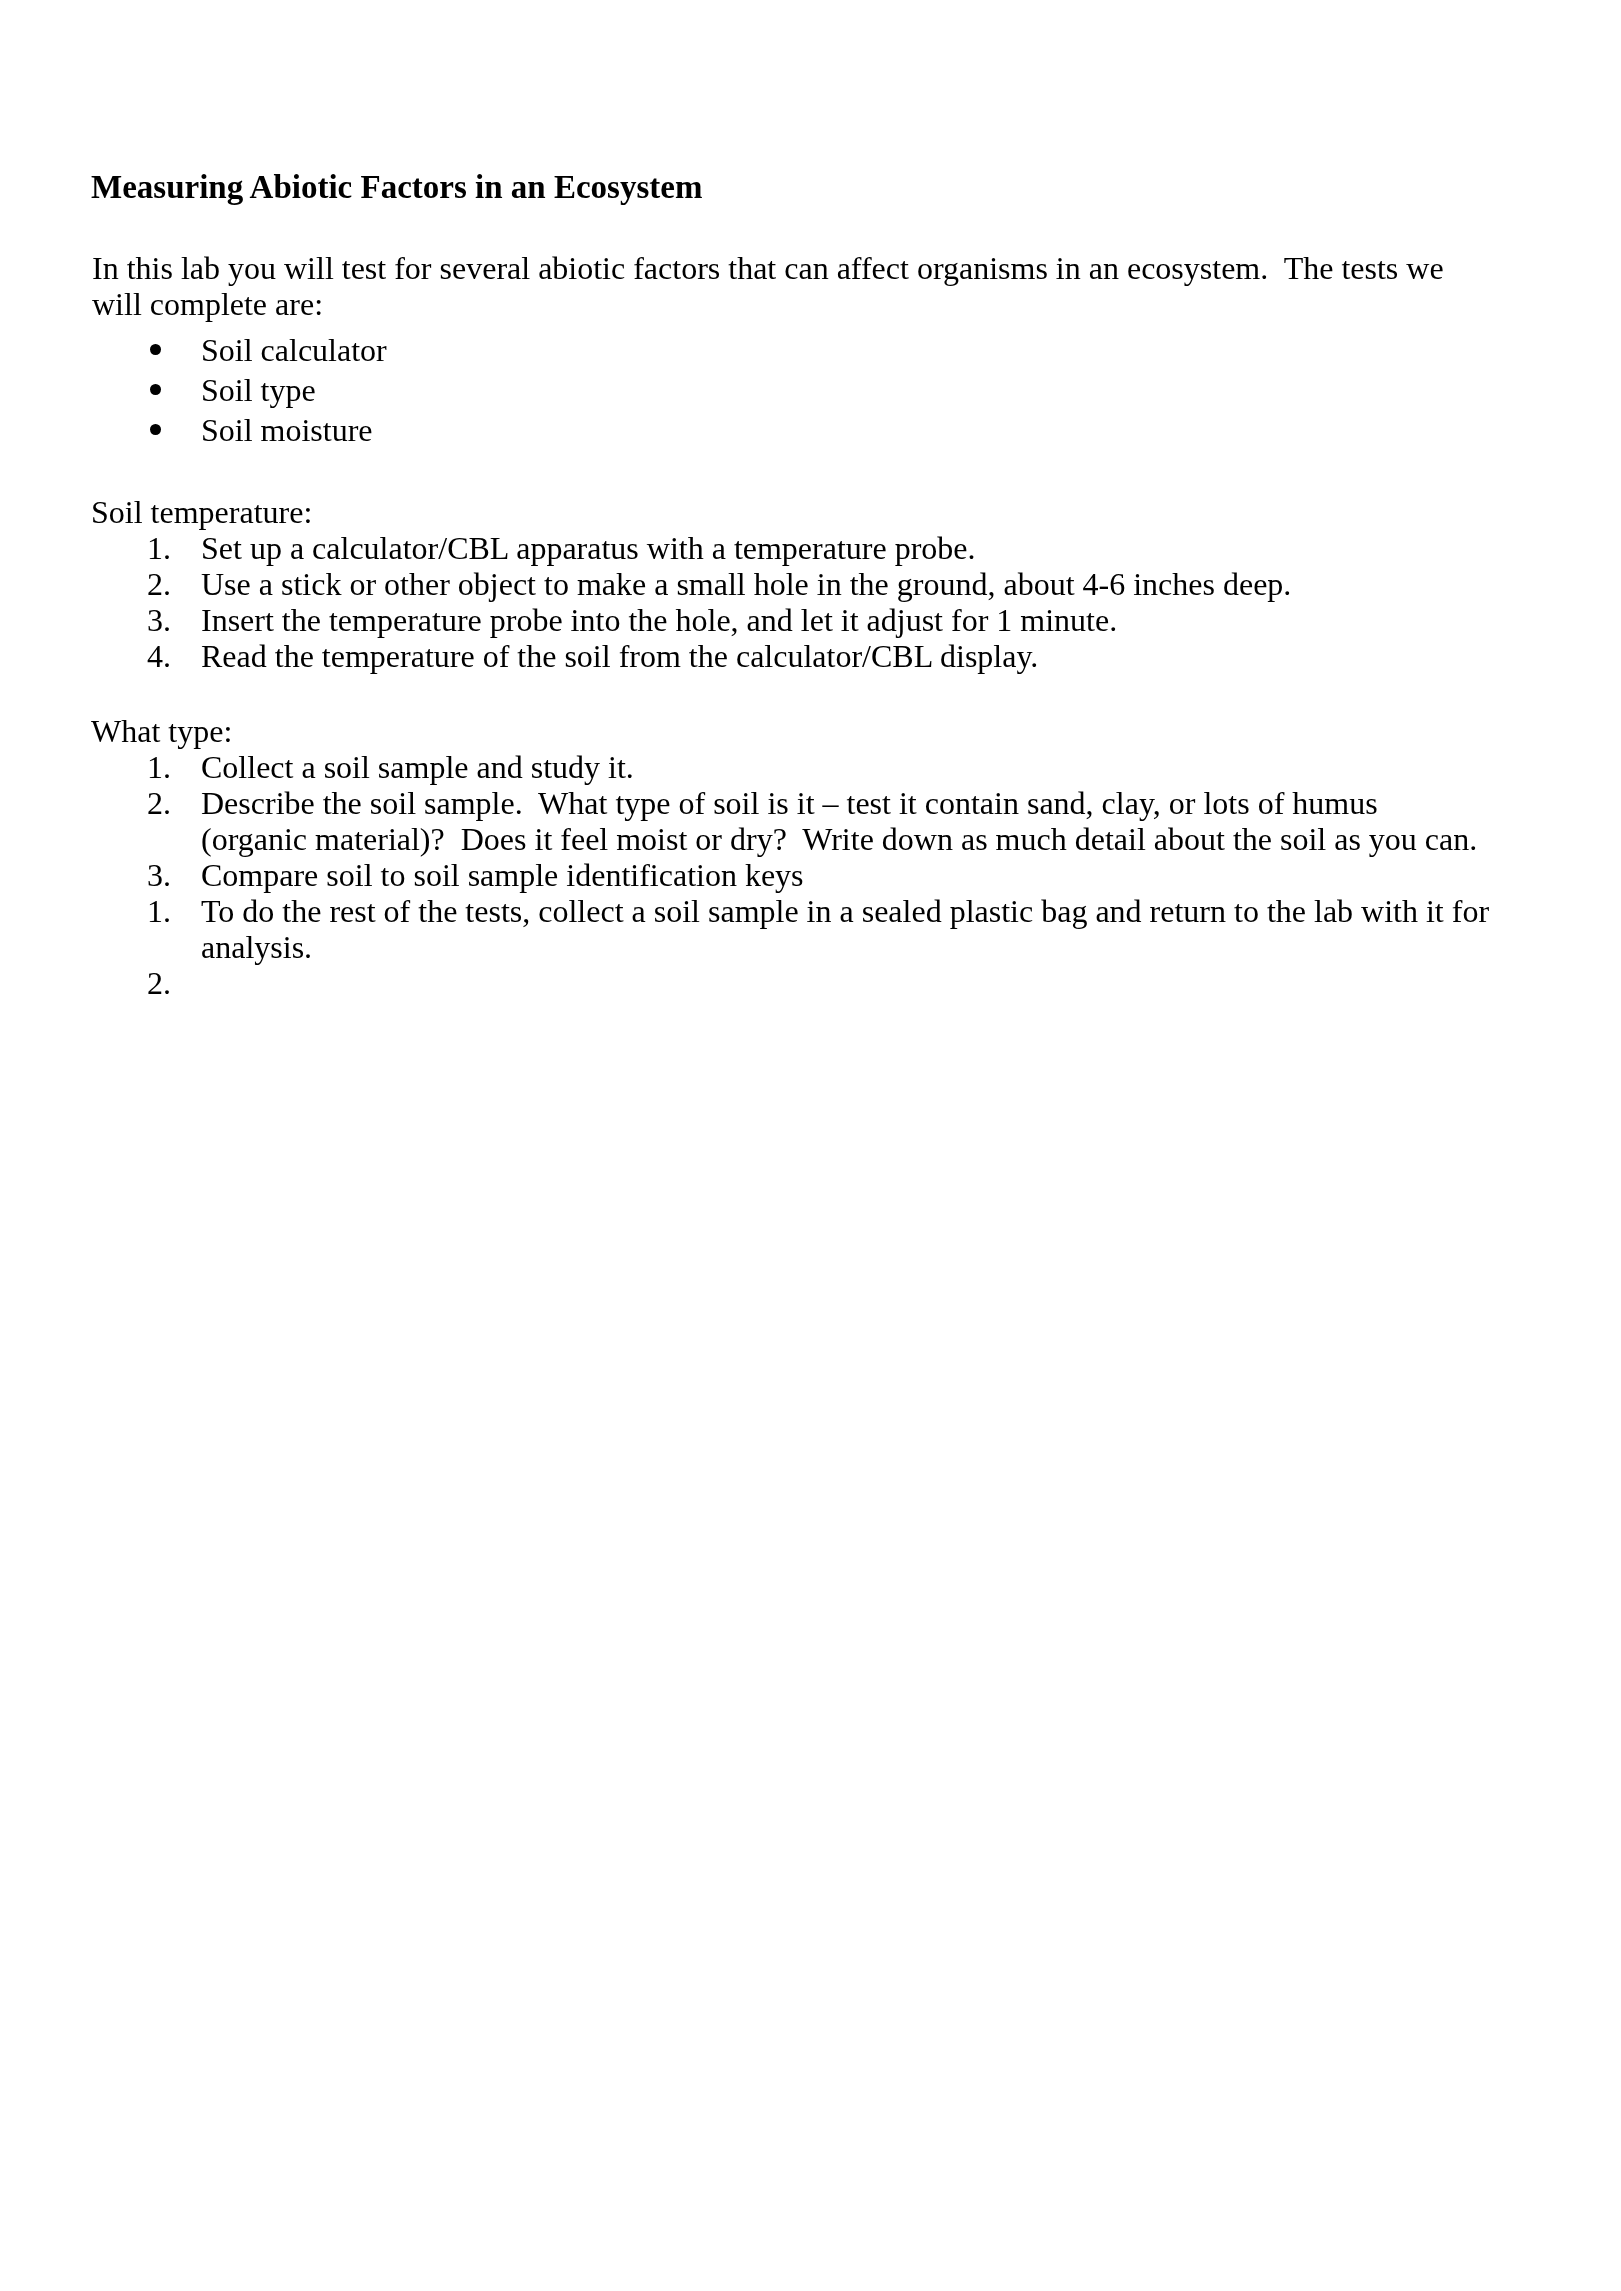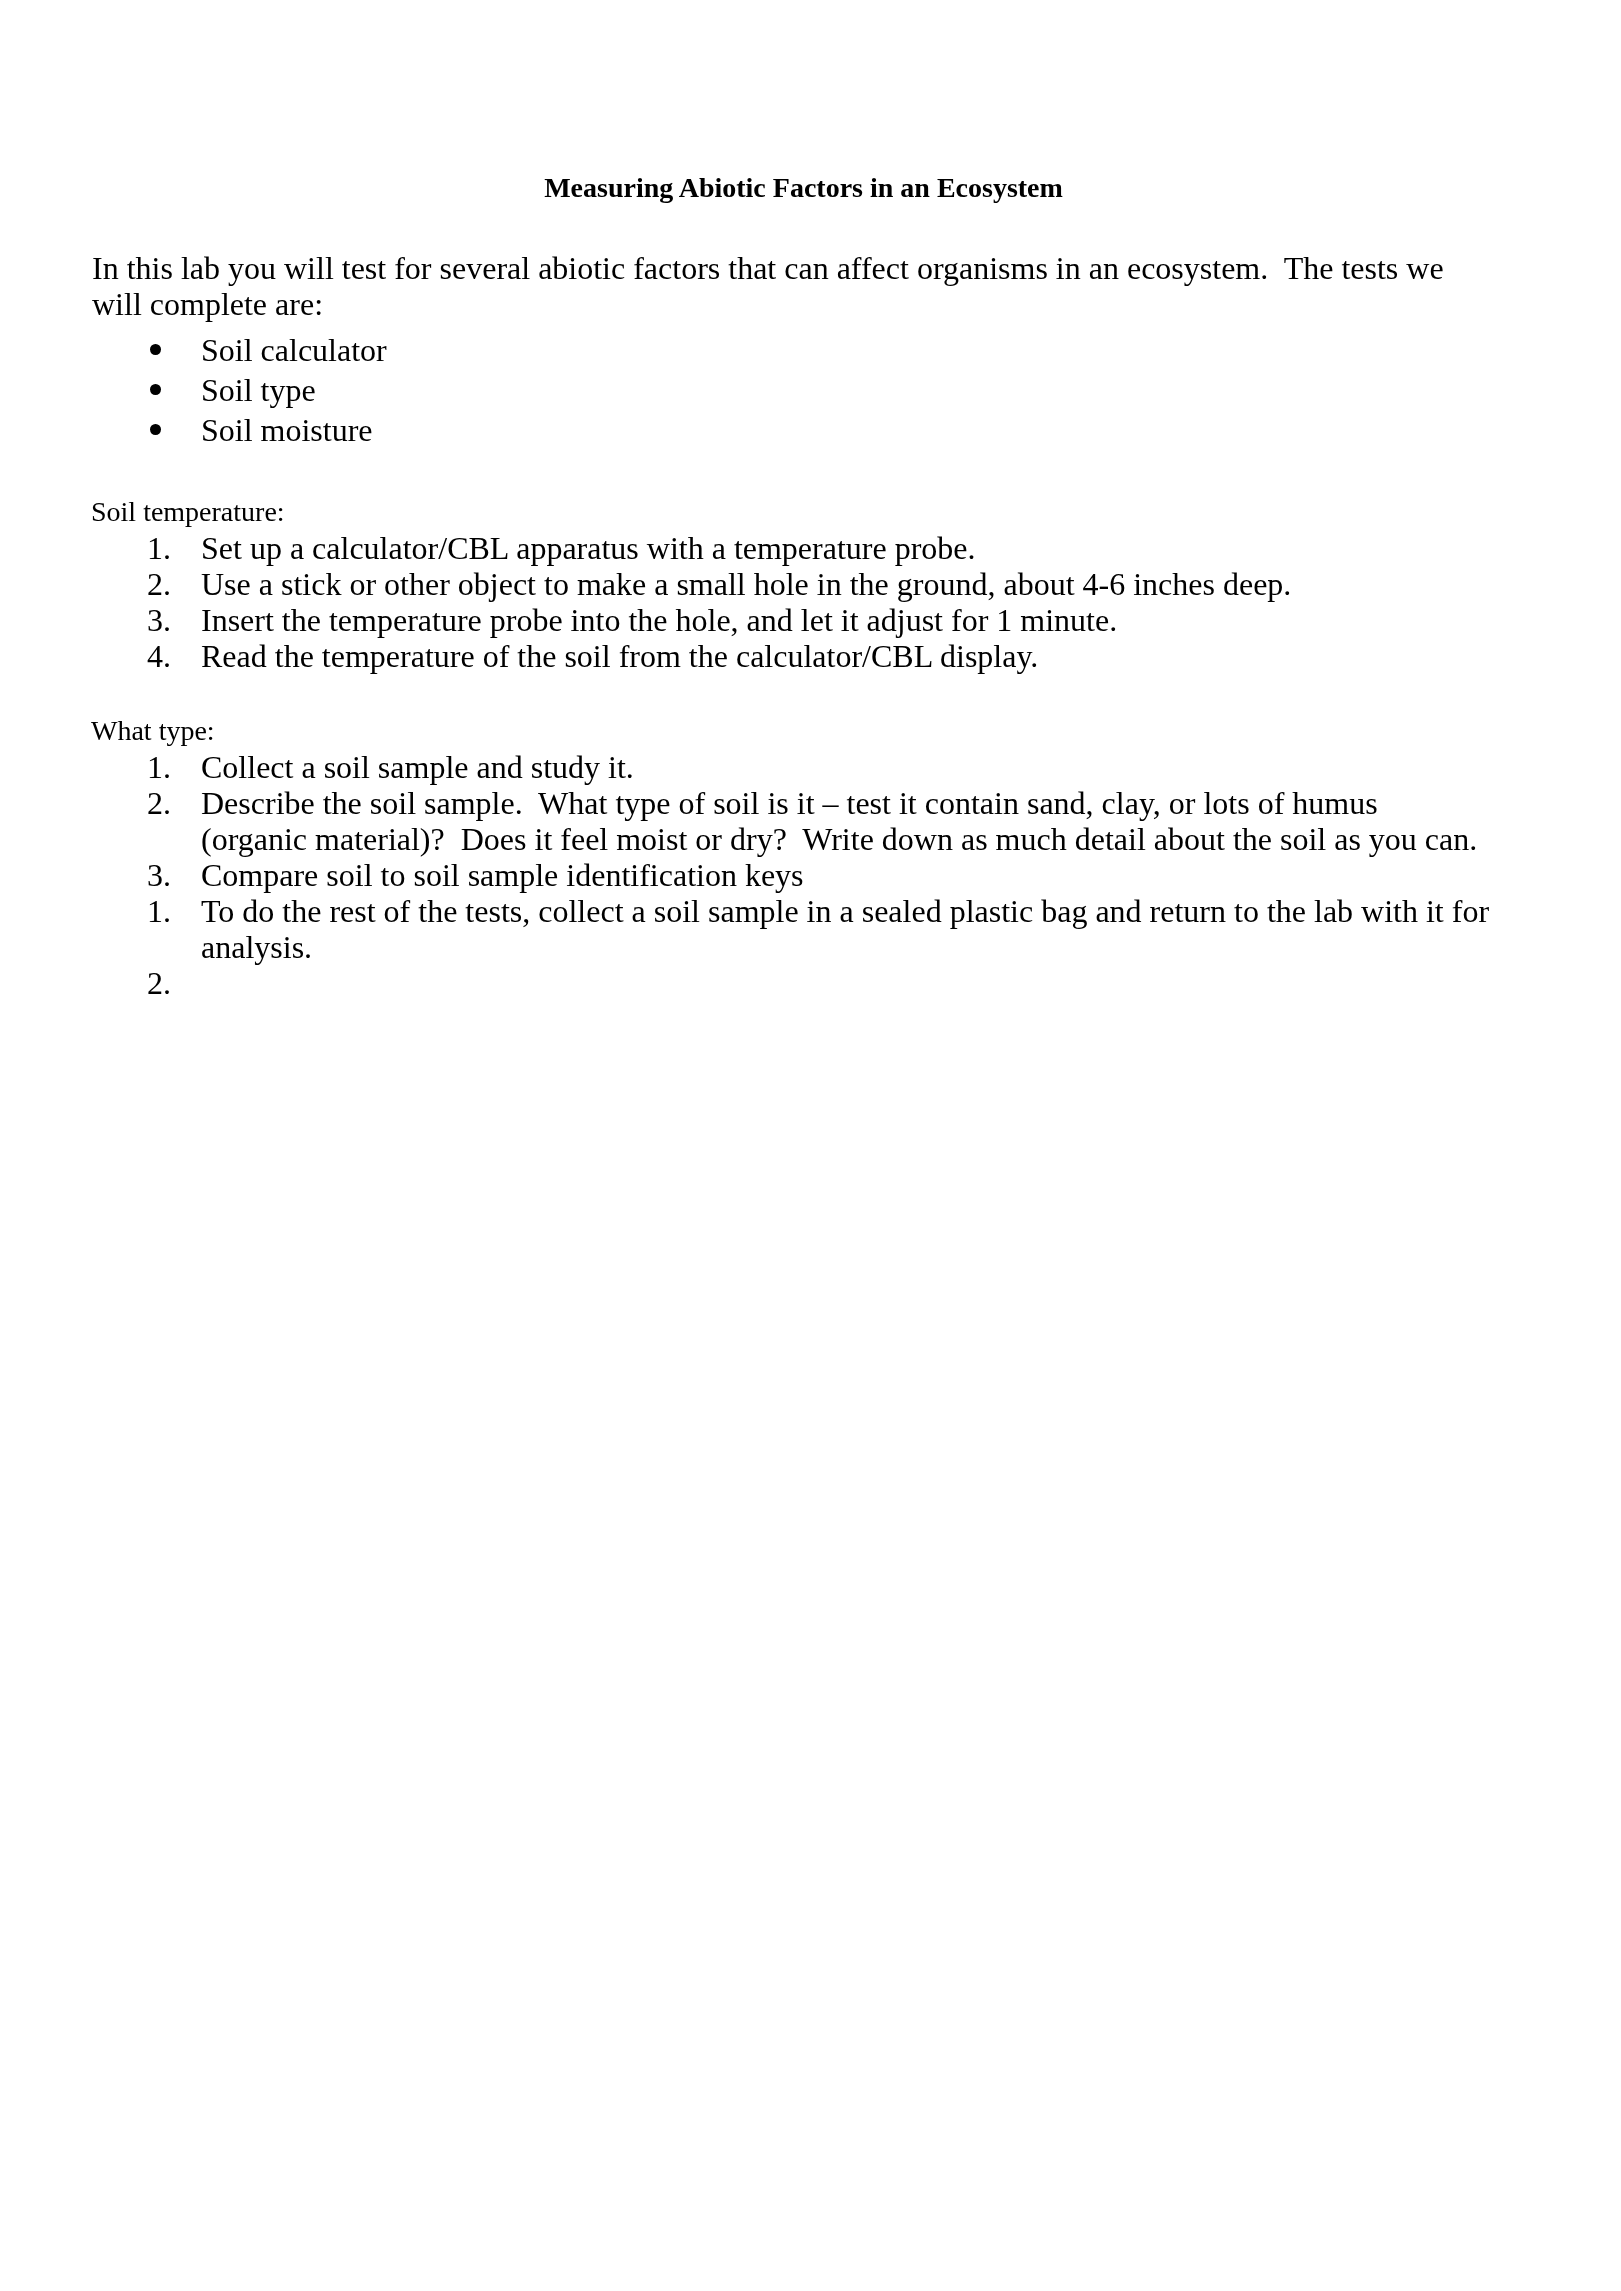--- a/index.html
+++ b/index.html
@@ -18,24 +18,24 @@
     line-height: 36px;
     color: #000000;
   }
   .content {
     position: absolute;
     left: 91px;
     top: 167px;
     width: 1425px;
   }
   .title {
-    font-size: 28px;
+    font-size: 33px;
     line-height: 41px;
     font-weight: bold;
-    text-align: center;
+    text-align: left;
     margin: 0 0 42px 0;
   }
   .pre { white-space: pre; }
   .intro {
     margin: 1px;
     white-space: pre;
   }
   ul.blist {
     list-style: none;
     margin: 7.8px 0 0 0;
@@ -50,21 +50,21 @@
   ul.blist .dot {
     position: absolute;
     left: 59px;
     top: 14.7px;
     width: 10.8px;
     height: 10.8px;
     border-radius: 50%;
     background: #000000;
   }
   h2.sect {
-    font-size: 28px;
+    font-size: 32px;
     font-weight: normal;
     line-height: 36px;
     margin: 0;
   }
   h2.s1 { margin-top: 44px; }
   h2.s2 { margin-top: 39px; }
   h2.s3 { margin-top: 48px; }
   ol.nlist {
     list-style: none;
     margin: 0;

